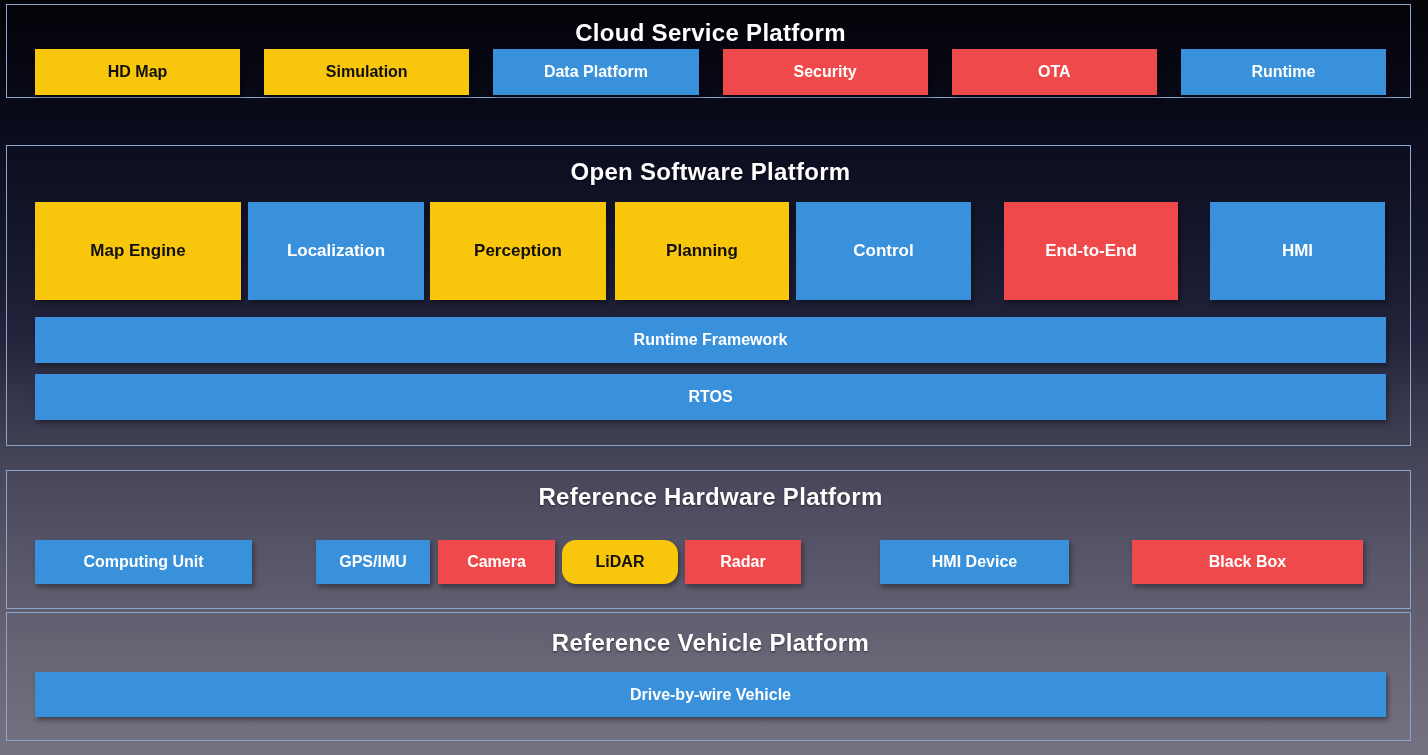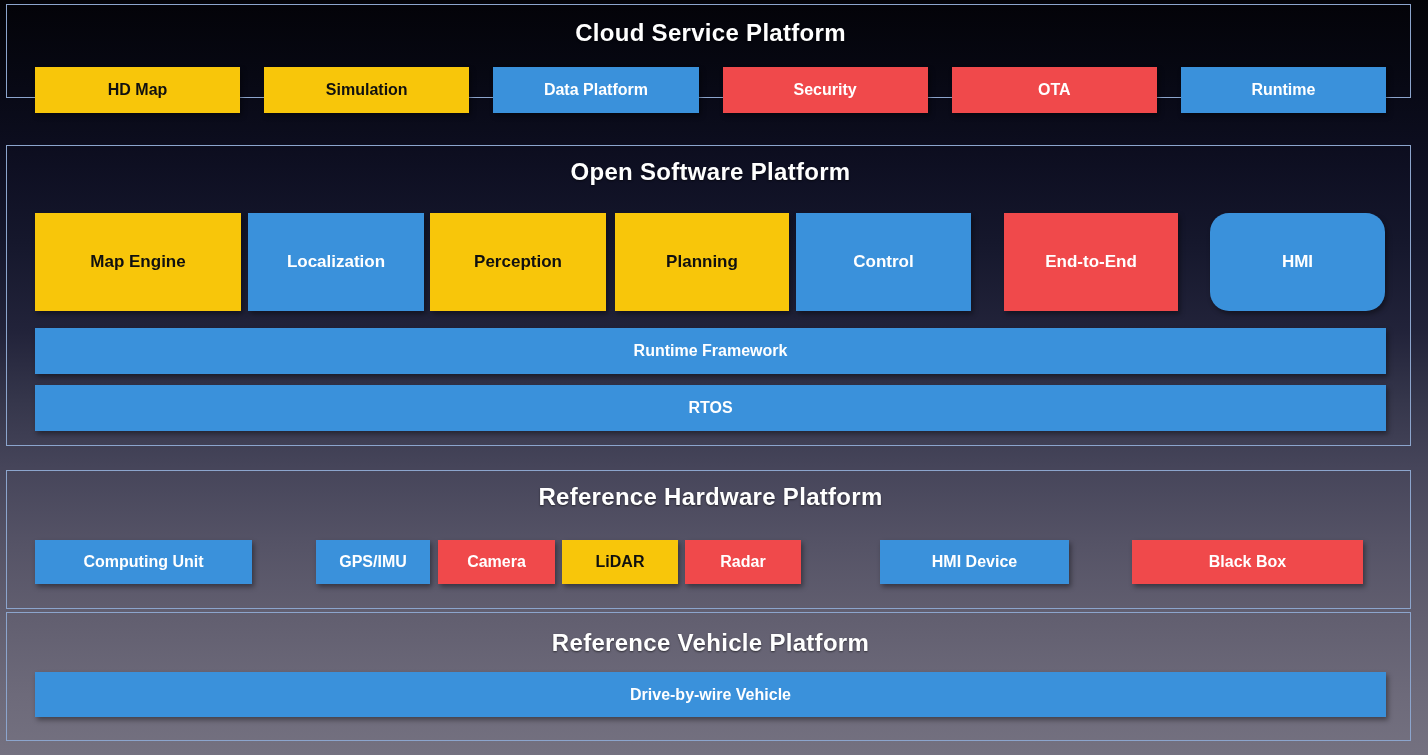--- a/index.html
+++ b/index.html
@@ -51,25 +51,25 @@
     justify-content: center;
     font-weight: bold;
     font-size: 16px;
     color: #ffffff;
     text-align: center;
     box-shadow: 2px 3px 5px rgba(0,0,0,0.40);
     flex: none;
   }
 
   
-  .row-cloud { margin-top: 20px; gap: 24px; }
+  .row-cloud { margin-top: 2px; gap: 24px; }
   .row-cloud .box { flex: 1 1 0; height: 46px; }
 
   
-  .row-modules { margin-top: 27px; }
+  .row-modules { margin-top: 16px; }
   .row-modules .box { height: 98px; font-size: 17px; }
   .row-modules .box:nth-child(1) { width: 206px; }
   .row-modules .box:nth-child(2) { width: 176px; margin-left: 7px; }
   .row-modules .box:nth-child(3) { width: 176px; margin-left: 6px; }
   .row-modules .box:nth-child(4) { width: 174px; margin-left: 9px; }
   .row-modules .box:nth-child(5) { width: 175px; margin-left: 7px; }
   .row-modules .box:nth-child(6) { width: 174px; margin-left: 33px; }
   .row-modules .box:nth-child(7) { width: 175px; margin-left: 32px; }
 
   
@@ -87,21 +87,21 @@
   .bar-runtime { margin-top: 17px; }
   .bar-rtos    { margin-top: 11px; }
   .bar-vehicle { margin-top: 15px; height: 45px; }
 
   
   .row-hardware { margin-top: 29px; }
   .row-hardware .box { height: 44px; }
   .row-hardware .box:nth-child(1) { width: 217px; }
   .row-hardware .box:nth-child(2) { width: 114px; margin-left: 64px; }
   .row-hardware .box:nth-child(3) { width: 117px; margin-left: 8px; }
-  .row-hardware .box:nth-child(4) { width: 116px; margin-left: 7px; }
+  .row-hardware .box:nth-child(4) { width: 116px; margin-left: 7px; border-radius: 14px; }
   .row-hardware .box:nth-child(5) { width: 116px; margin-left: 7px; }
   .row-hardware .box:nth-child(6) { width: 189px; margin-left: 79px; }
   .row-hardware .box:nth-child(7) { width: 231px; margin-left: 63px; }
 </style>
 </head>
 <body>
 
 <div>
 
   <section class="panel panel-cloud">
@@ -118,21 +118,21 @@
 
   <section class="panel panel-software">
     <h2 class="panel-title">Open Software Platform</h2>
     <div class="row row-modules">
       <div class="box" style="background: rgb(248, 198, 10); color: rgb(16, 16, 16);">Map Engine</div>
       <div class="box" style="background: rgb(58, 145, 219); color: rgb(255, 255, 255);">Localization</div>
       <div class="box" style="background: rgb(248, 198, 10); color: rgb(16, 16, 16);">Perception</div>
       <div class="box" style="background: rgb(248, 198, 10); color: rgb(16, 16, 16);">Planning</div>
       <div class="box" style="background: rgb(58, 145, 219); color: rgb(255, 255, 255);">Control</div>
       <div class="box" style="background: rgb(240, 73, 75); color: rgb(255, 255, 255);">End-to-End</div>
-      <div class="box" style="background: rgb(58, 145, 219); color: rgb(255, 255, 255); border-radius: 19px;">HMI</div>
+      <div class="box" style="background: rgb(58, 145, 219); color: rgb(255, 255, 255);">HMI</div>
     </div>
     <div class="bar bar-runtime" style="background: rgb(58, 145, 219); color: rgb(255, 255, 255);">Runtime Framework</div>
     <div class="bar bar-rtos" style="background: rgb(58, 145, 219); color: rgb(255, 255, 255);">RTOS</div>
   </section>
 
   <section class="panel panel-hardware">
     <h2 class="panel-title">Reference Hardware Platform</h2>
     <div class="row row-hardware">
       <div class="box" style="background: rgb(58, 145, 219); color: rgb(255, 255, 255);">Computing Unit</div>
       <div class="box" style="background: rgb(58, 145, 219); color: rgb(255, 255, 255);">GPS/IMU</div>

